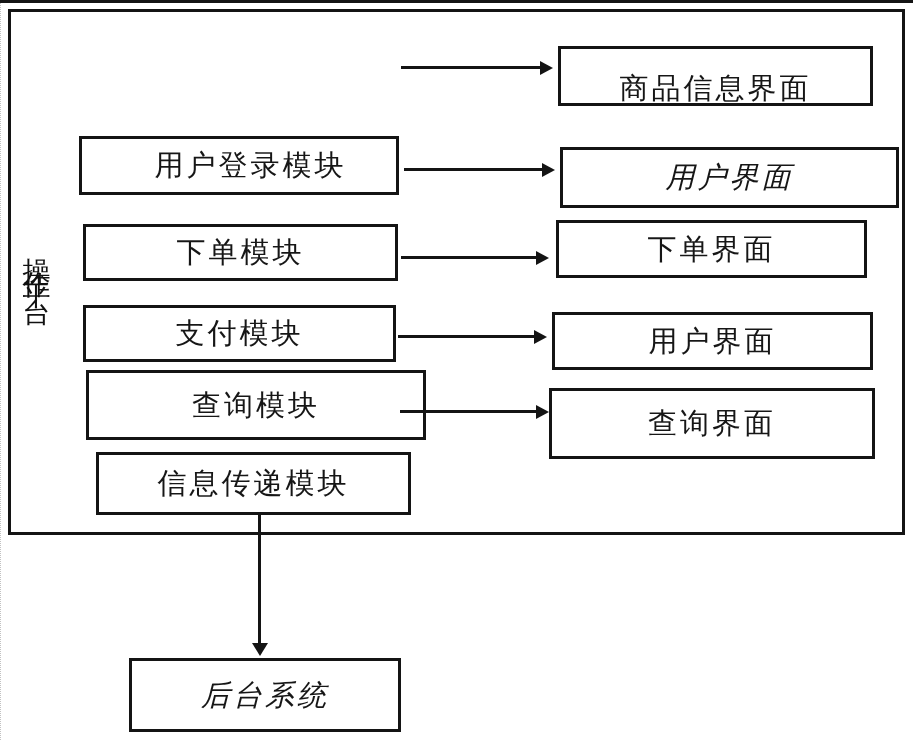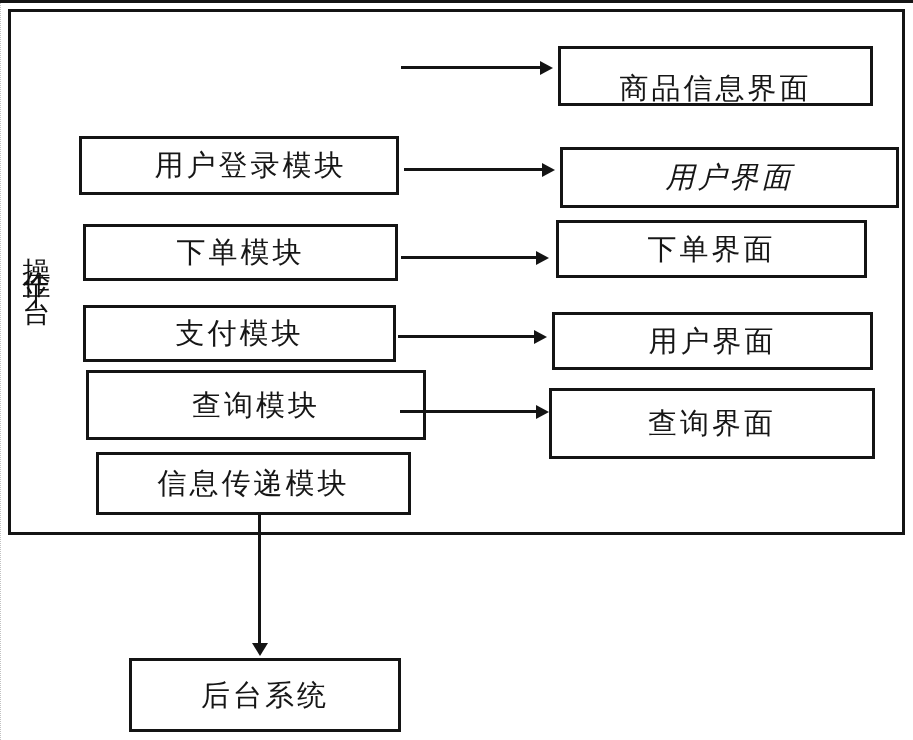--- a/index.html
+++ b/index.html
@@ -70,21 +70,21 @@
   .m4 { left: 83px;  top: 305px; width: 313px; height: 57px; text-align: center; }
   .m5 { left: 86px;  top: 370px; width: 340px; height: 70px; }
   .m6 { left: 88px;  top: 452px; width: 315px; height: 63px; margin-left: 8px; }
   
   .i1 { left: 558px; top: 46px;  width: 315px; height: 60px; align-items: flex-end; }
   .i2 { left: 560px; top: 147px; width: 339px; height: 61px; font-style: italic; }
   .i3 { left: 556px; top: 220px; width: 311px; height: 58px; }
   .i4 { left: 552px; top: 312px; width: 321px; height: 58px; }
   .i5 { left: 549px; top: 388px; width: 326px; height: 71px; justify-content: center; }
   
-  .backend { left: 129px; top: 658px; width: 272px; height: 74px; }
+  .backend { left: 129px; top: 658px; width: 272px; height: 74px; font-style: italic; }
   
   .arrow-h { position: absolute; height: 14px; }
   .arrow-h .shaft {
     position: absolute;
     left: 0; right: 10px; top: 5px;
     height: 3px;
     background: #141414;
   }
   .arrow-h .head {
     position: absolute;

